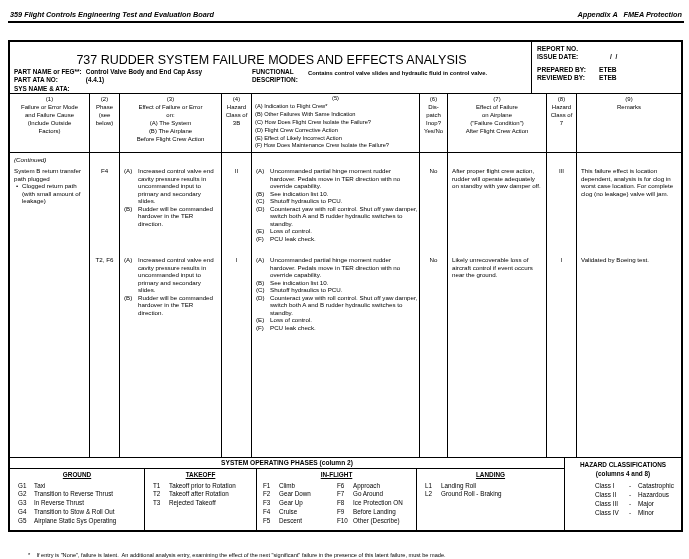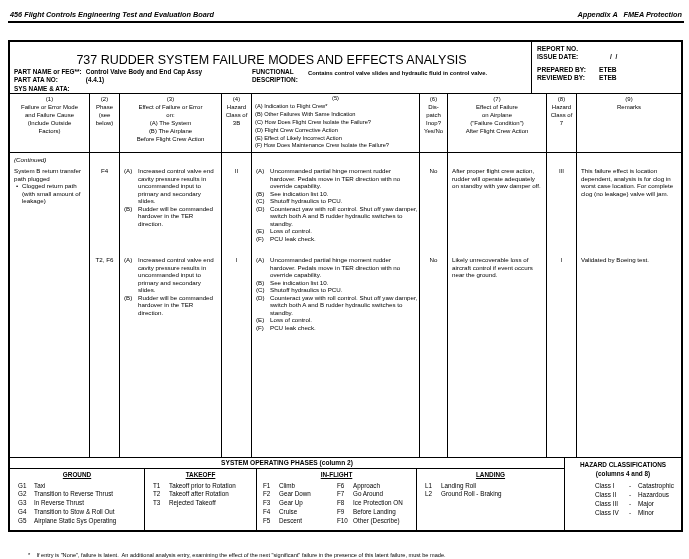--- a/index.html
+++ b/index.html
@@ -84,21 +84,21 @@
 
   
   .footnotes { position:absolute; left:28px; top:537px; right:2px; font-size:5.6px; line-height:7.4px; white-space:pre; }
 </style>
 </head>
 <body>
 
 <div class="page">
 
   <div class="pagehead">
-    <span>456 Flight Controls Engineering Test and Evaluation Board</span>
+    <span>359 Flight Controls Engineering Test and Evaluation Board</span>
     <span>Appendix A   FMEA Protection</span>
   </div>
 
   <div class="sheet">
 
     <div class="titleblock">
       <div class="doc-title">737 RUDDER SYSTEM FAILURE MODES AND EFFECTS ANALYSIS</div>
       <div class="info">
         <div>
           <span class="lbl">PART NAME or FEG**:</span>

